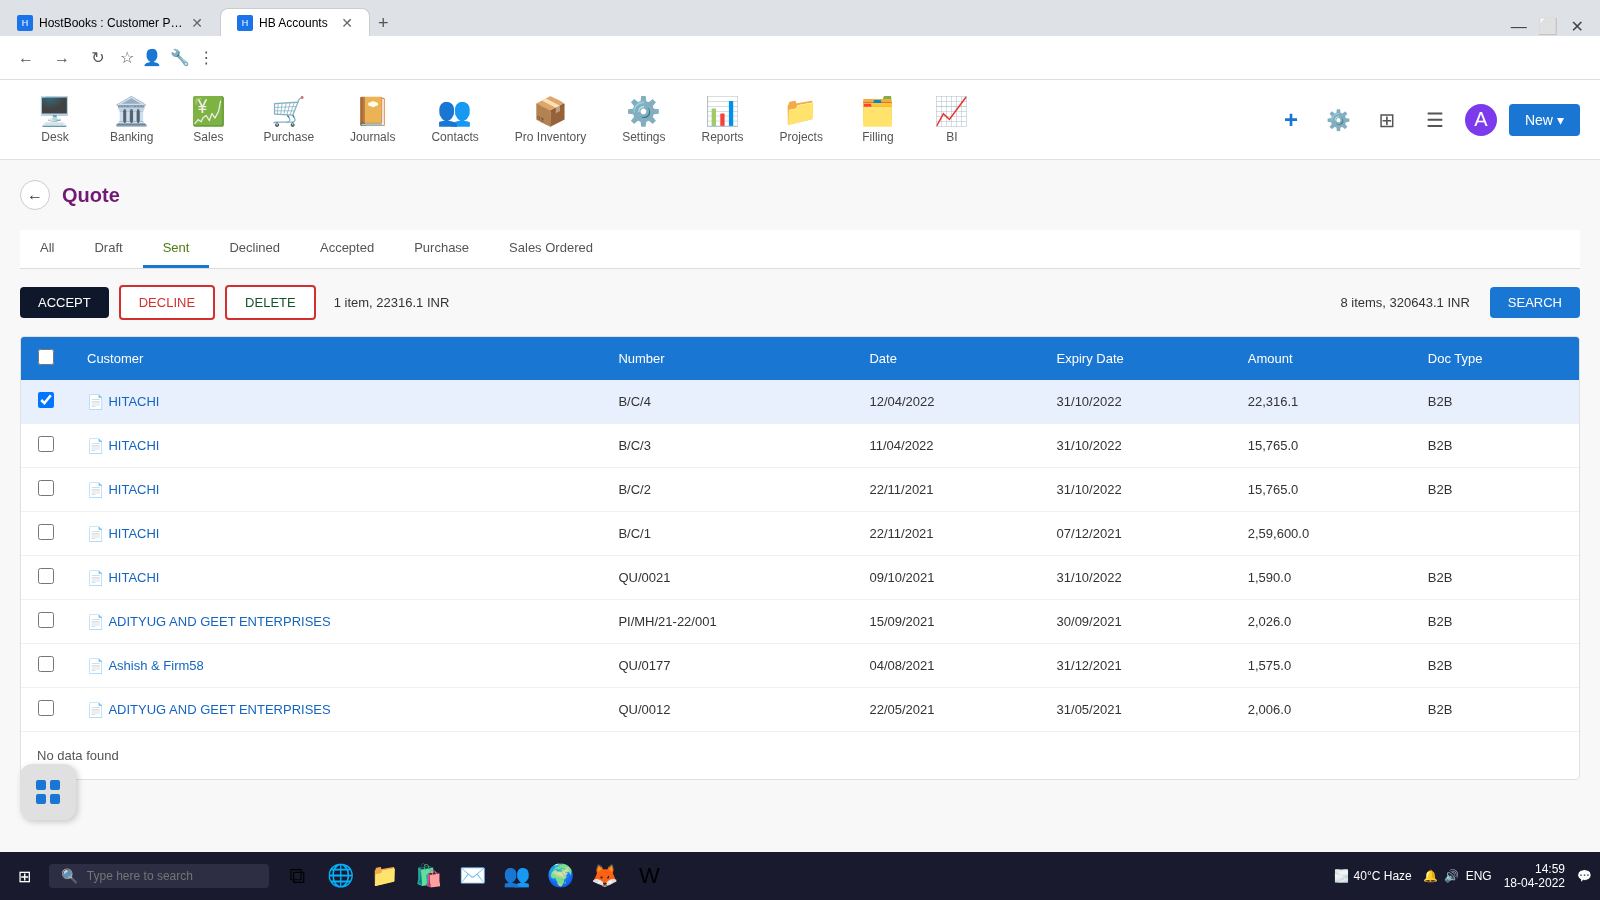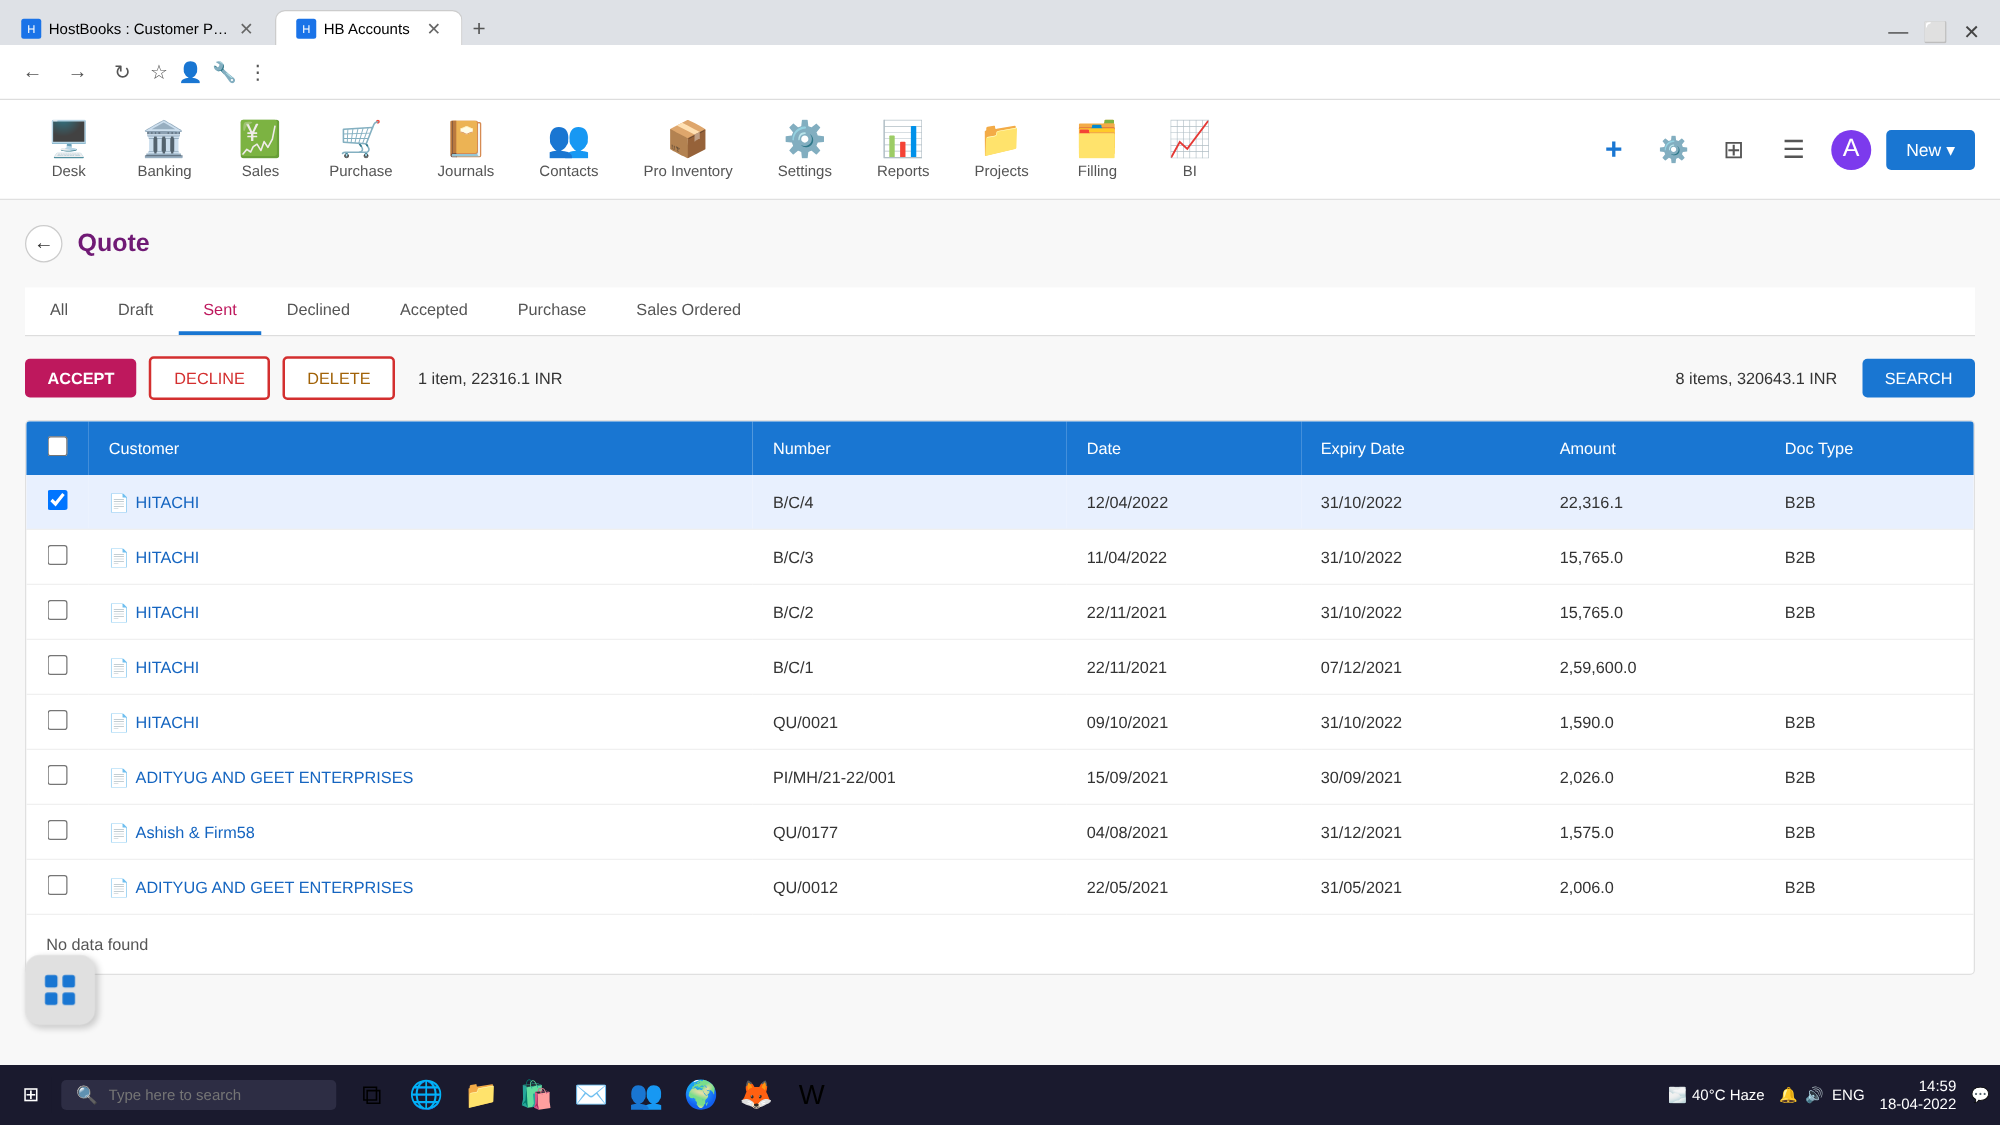--- a/index.html
+++ b/index.html
@@ -43,27 +43,27 @@
     .page-title-area { display: flex; align-items: center; gap: 12px; }
     .back-btn { width: 30px; height: 30px; border-radius: 50%; border: 1px solid #ccc; background: #fff; cursor: pointer; display: flex; align-items: center; justify-content: center; font-size: 16px; color: #333; }
     .page-title { font-size: 20px; font-weight: bold; color: #701a75; }
     .header-actions { display: flex; gap: 10px; }
     .btn-quote { background: #1976d2; color: white; border: none; border-radius: 4px; padding: 8px 18px; font-size: 14px; cursor: pointer; display: flex; align-items: center; gap: 6px; }
     .btn-export { background: #1976d2; color: white; border: none; border-radius: 4px; padding: 8px 18px; font-size: 14px; cursor: pointer; display: flex; align-items: center; gap: 6px; }
 
     
     .tabs-bar { display: flex; align-items: center; border-bottom: 1px solid #ddd; margin-bottom: 16px; background: #fff; }
     .tab { padding: 10px 20px; cursor: pointer; font-size: 13px; color: #555; border-bottom: 3px solid transparent; }
-    .tab.active { color: #be185d; border-bottom: 3px solid #1976d2; font-weight: 500; }
+    .tab.active { color: #4d7c0f; border-bottom: 3px solid #1976d2; font-weight: 500; }
 
     
     .action-bar { display: flex; align-items: center; gap: 10px; margin-bottom: 16px; }
-    .btn-accept { background: #be185d; color: white; border: none; border-radius: 4px; padding: 8px 18px; font-size: 13px; cursor: pointer; font-weight: 700; }
+    .btn-accept { background: #0f172a; color: white; border: none; border-radius: 4px; padding: 8px 18px; font-size: 13px; cursor: pointer; font-weight: 400; }
     .btn-decline { background: #fff; color: #d32f2f; border: 2px solid #d32f2f; border-radius: 4px; padding: 8px 18px; font-size: 13px; cursor: pointer; font-weight: 500; }
-    .btn-delete { background: #fff; color: #a16207; border: 2px solid #d32f2f; border-radius: 4px; padding: 8px 18px; font-size: 13px; cursor: pointer; font-weight: 500; }
+    .btn-delete { background: #fff; color: #14532d; border: 2px solid #d32f2f; border-radius: 4px; padding: 8px 18px; font-size: 13px; cursor: pointer; font-weight: 500; }
     .selection-info { font-size: 13px; color: #333; margin-left: 8px; }
     .total-info { margin-left: auto; font-size: 13px; color: #333; margin-right: 10px; }
     .btn-search { background: #1976d2; color: white; border: none; border-radius: 4px; padding: 8px 18px; font-size: 13px; cursor: pointer; }
 
     
     .table-container { background: #fff; border-radius: 4px; overflow: hidden; border: 1px solid #e0e0e0; }
     table { width: 100%; border-collapse: collapse; }
     thead tr { background: #1976d2; color: white; }
     thead th { padding: 12px 16px; text-align: left; font-size: 13px; font-weight: 500; }
     thead th:first-child { width: 50px; text-align: center; }

